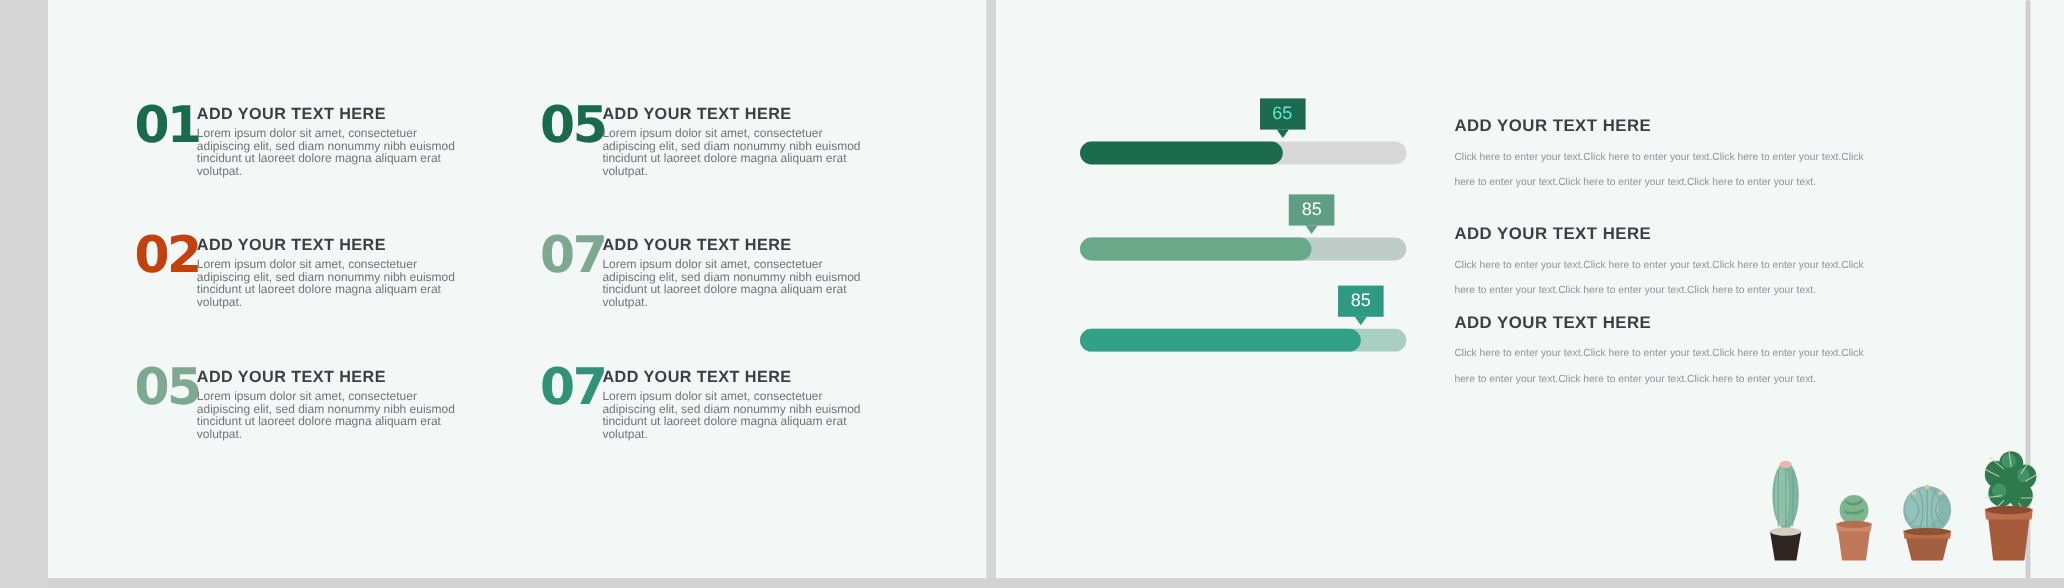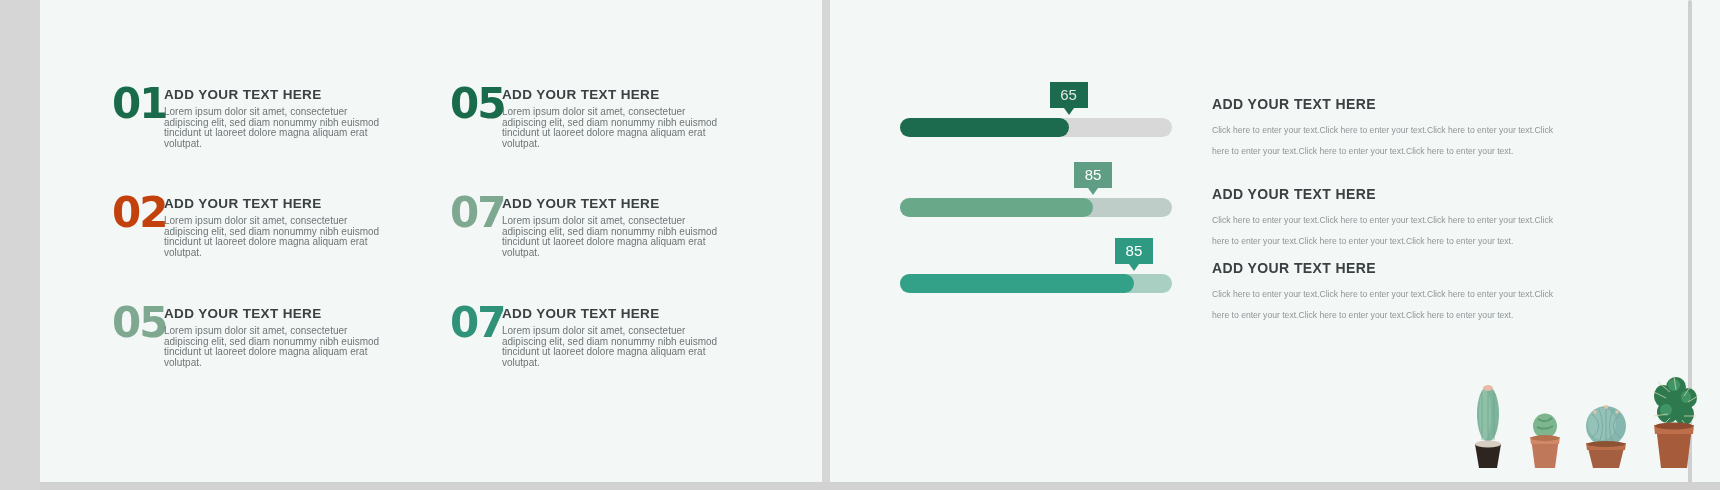--- a/index.html
+++ b/index.html
@@ -167,21 +167,21 @@
 
     </div>
   </div>
 
   <div class="panel panel-right">
 
     <div class="v-divider"></div>
 
     <div class="bar-row">
       <div class="badge" id="badge0" style="background: rgb(29, 107, 79); color: rgb(29, 107, 79); left: 219.64px; top: 82px;">
-        <span style="color: #e5e5e5;">65</span>
+        <span style="color: #5eead4;">65</span>
       </div>
       <div class="bar-track" id="track0" style="left: 70px; top: 118px; width: 272px; background: rgb(216, 216, 216);">
         <div class="bar-fill" id="fill0" style="width: 62%; background: rgb(29, 107, 79);"></div>
       </div>
       <div class="copy" id="copy0" style="left: 382px; top: 96px;">
         <div class="head">ADD YOUR TEXT HERE</div>
         <div class="body">Click here to enter your text.Click here to enter your text.Click here to enter your text.Click here to enter your text.Click here to enter your text.Click here to enter your text.</div>
       </div>
     </div>
 

